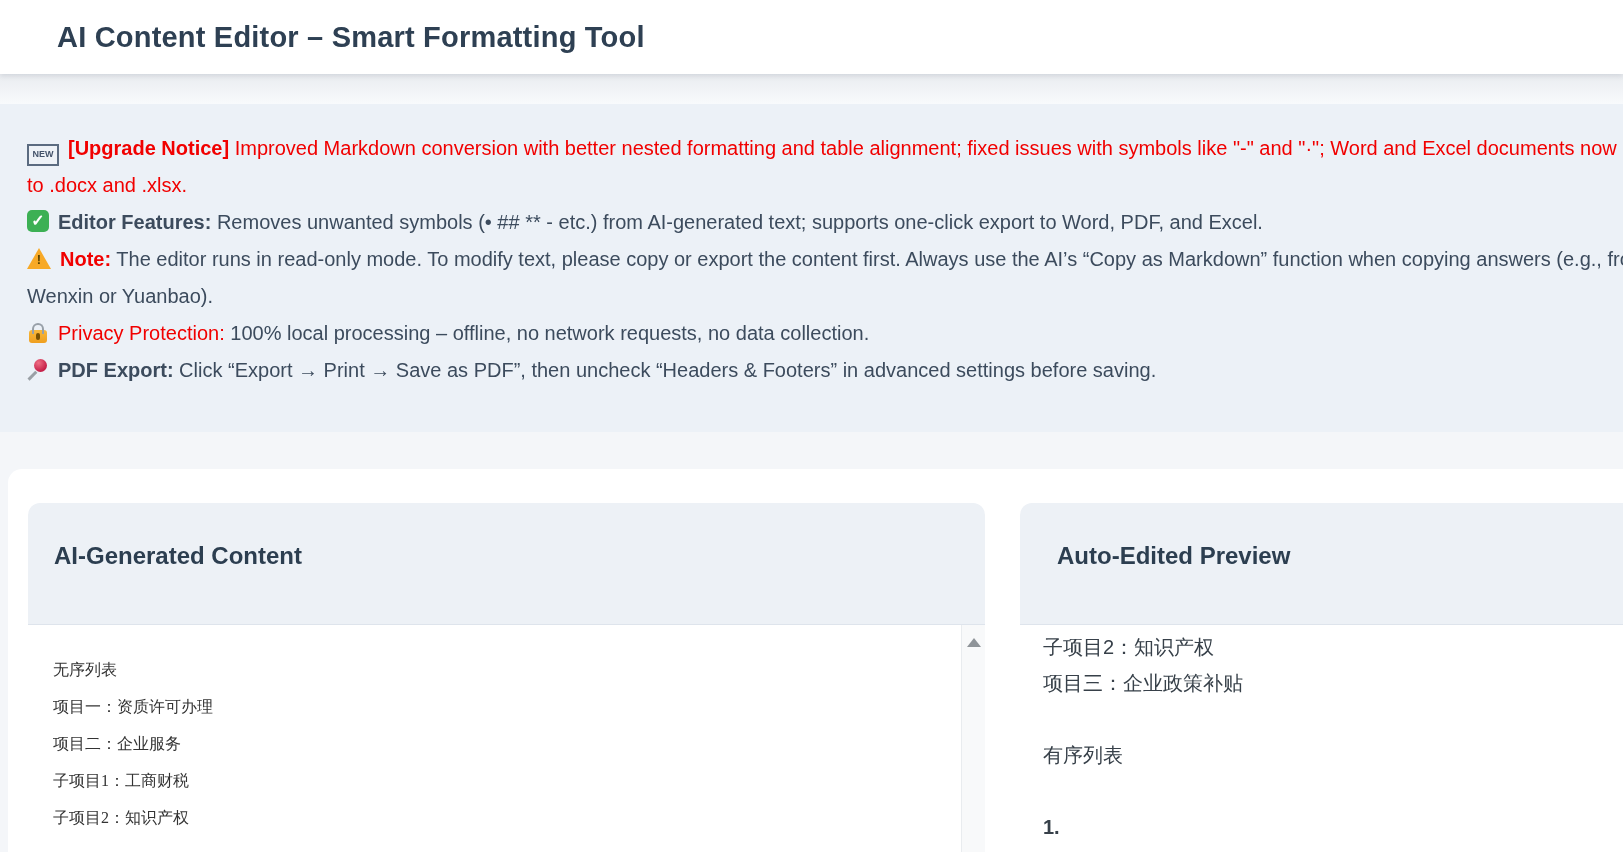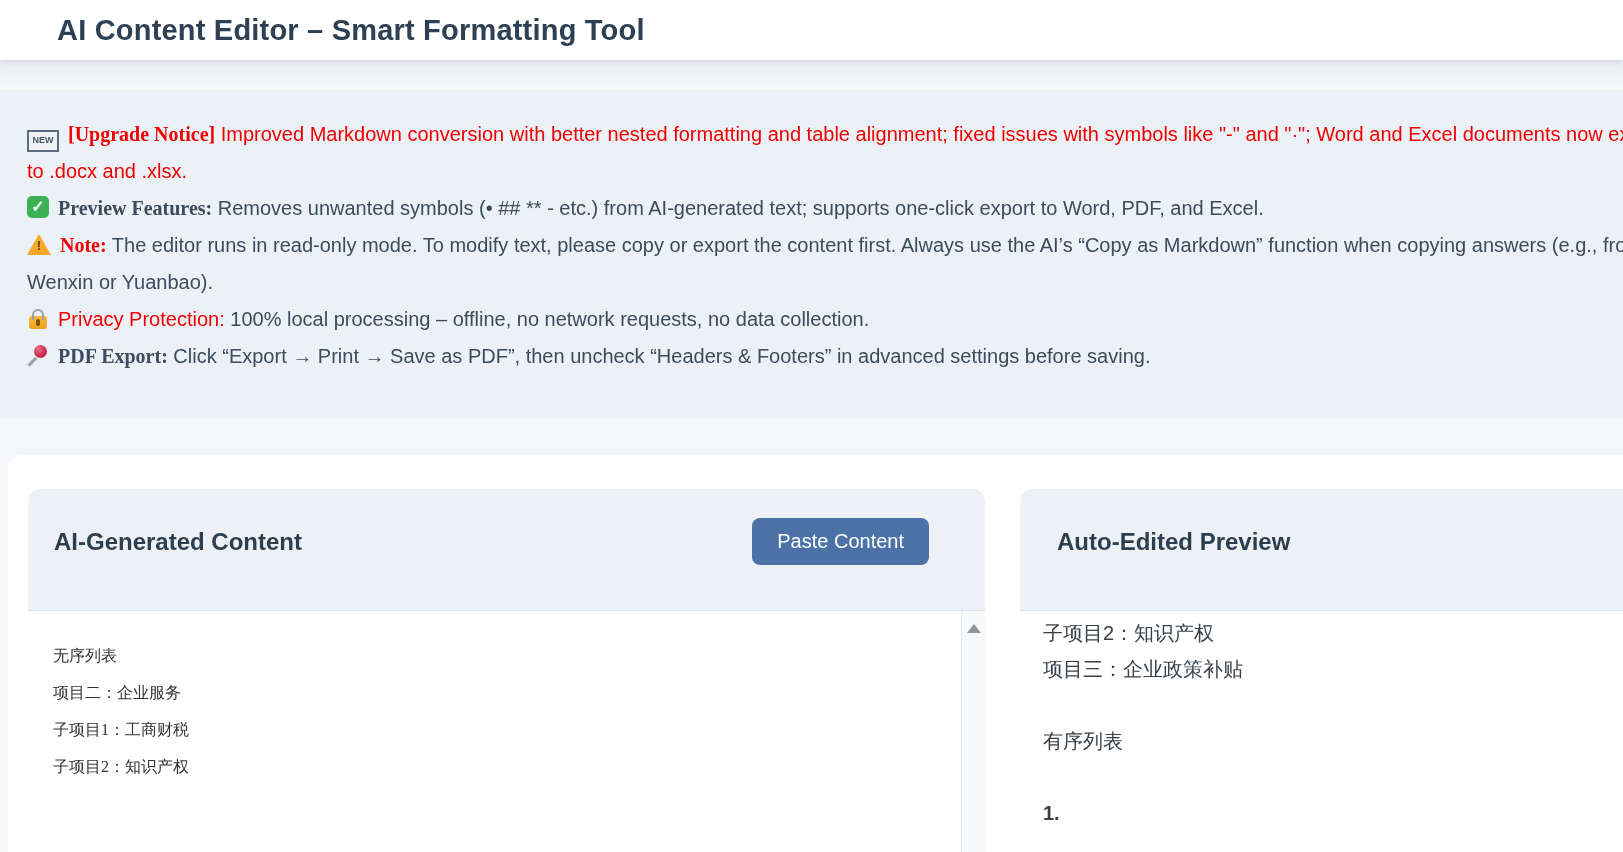--- a/index.html
+++ b/index.html
@@ -1,29 +1,29 @@
 <!DOCTYPE html>
 <html><head>
 <meta charset="utf-8">
 <style>
   html,body{margin:0;padding:0;width:1623px;height:852px;overflow:hidden;
     background:#f4f6f9;font-family:"Liberation Sans",sans-serif;}
 
   
-  .app-header{height:60px;background:#ffffff;display:flex;align-items:center;
+  .app-header{height:74px;background:#ffffff;display:flex;align-items:center;
     box-shadow:0 2px 5px rgba(40,50,70,.12);position:relative;z-index:3;}
   .app-header h1{margin:0 0 0 57px;font-size:29px;font-weight:700;color:#2e4053;letter-spacing:.2px;}
   .header-gap{height:30px;background:linear-gradient(180deg,#e9ecf0,#f8fafc);}
 
   
   .notice{background:#ecf1f7;}
   .notice-inner{width:1900px;padding:26px 0 43px 27px;font-size:20px;line-height:37px;color:#3c4b5d;}
   .notice-inner p{margin:0;white-space:nowrap;}
   .t-red{color:#f10000;}
-  .t-bold{font-weight:700;font-family:Liberation Serif, serif;}
+  .t-bold{font-weight:700;}
   .t-dark{color:#3c4b5d;}
 
   
   .ic{display:inline-block;vertical-align:-3px;margin-right:9px;position:relative;}
   .ic-new{width:28px;height:18px;border:2px solid #5b6b80;border-radius:0;background:#eef2f7;
     color:#44536a;font-size:9px;line-height:17px;font-weight:700;text-align:center;vertical-align:-2px;}
   .ic-check{width:22px;height:22px;background:#3cb054;border-radius:5px;}
   .ic-check::after{content:"✓";position:absolute;inset:0;color:#fff;font-size:16px;line-height:22px;
     text-align:center;font-weight:700;}
   .ic-warn{width:24px;height:21px;background:#f7a927;clip-path:polygon(50% 0,100% 100%,0 100%);}
@@ -76,39 +76,39 @@
 <body>
 
 <header class="app-header">
   <h1>AI Content Editor – Smart Formatting Tool</h1>
 </header>
 <div class="header-gap"></div>
 
 <section class="notice">
   <div class="notice-inner" id="notice-lines">
       <p><span class="ic ic-new">NEW</span><span class="t-red t-bold">[Upgrade Notice]</span><span class="t-red"> Improved Markdown conversion with better nested formatting and table alignment; fixed issues with symbols like "-" and "·"; Word and Excel documents now export directly</span><br><span class="t-red">to .docx and .xlsx.</span></p>
-      <p><span class="ic ic-check"></span><span class="t-dark t-bold">Preview Features:</span><span class="t-dark"> Removes unwanted symbols (• ## ** - etc.) from AI-generated text; supports one-click export to Word, PDF, and Excel.</span></p>
+      <p><span class="ic ic-check"></span><span class="t-dark t-bold">Editor Features:</span><span class="t-dark"> Removes unwanted symbols (• ## ** - etc.) from AI-generated text; supports one-click export to Word, PDF, and Excel.</span></p>
       <p><span class="ic ic-warn"></span><span class="t-red t-bold">Note:</span><span class="t-dark"> The editor runs in read-only mode. To modify text, please copy or export the content first. Always use the AI’s “Copy as Markdown” function when copying answers (e.g., from</span><br><span class="t-dark">Wenxin or Yuanbao).</span></p>
       <p><span class="ic ic-lock"></span><span class="t-red">Privacy Protection:</span><span class="t-dark"> 100% local processing – offline, no network requests, no data collection.</span></p>
       <p><span class="ic ic-pin"></span><span class="t-dark t-bold">PDF Export:</span><span class="t-dark"> Click “Export → Print → Save as PDF”, then uncheck “Headers &amp; Footers” in advanced settings before saving.</span></p>
     </div>
 </section>
 
 <div class="spacer"></div>
 
 <main class="main">
 
   <section class="card card-left">
     <div class="card-head">
       <h2>AI-Generated Content</h2>
-      <button class="btn-paste">Paste Content</button>
     </div>
     <div class="card-body">
       <div class="src-lines" id="source-lines">
           <div class="line">无序列表</div>
+          <div class="line">项目一：资质许可办理</div>
           <div class="line">项目二：企业服务</div>
           <div class="line">子项目1：工商财税</div>
           <div class="line">子项目2：知识产权</div>
         </div>
       <div class="vscroll">
         <div class="arrow-up"></div>
       </div>
     </div>
   </section>
 

